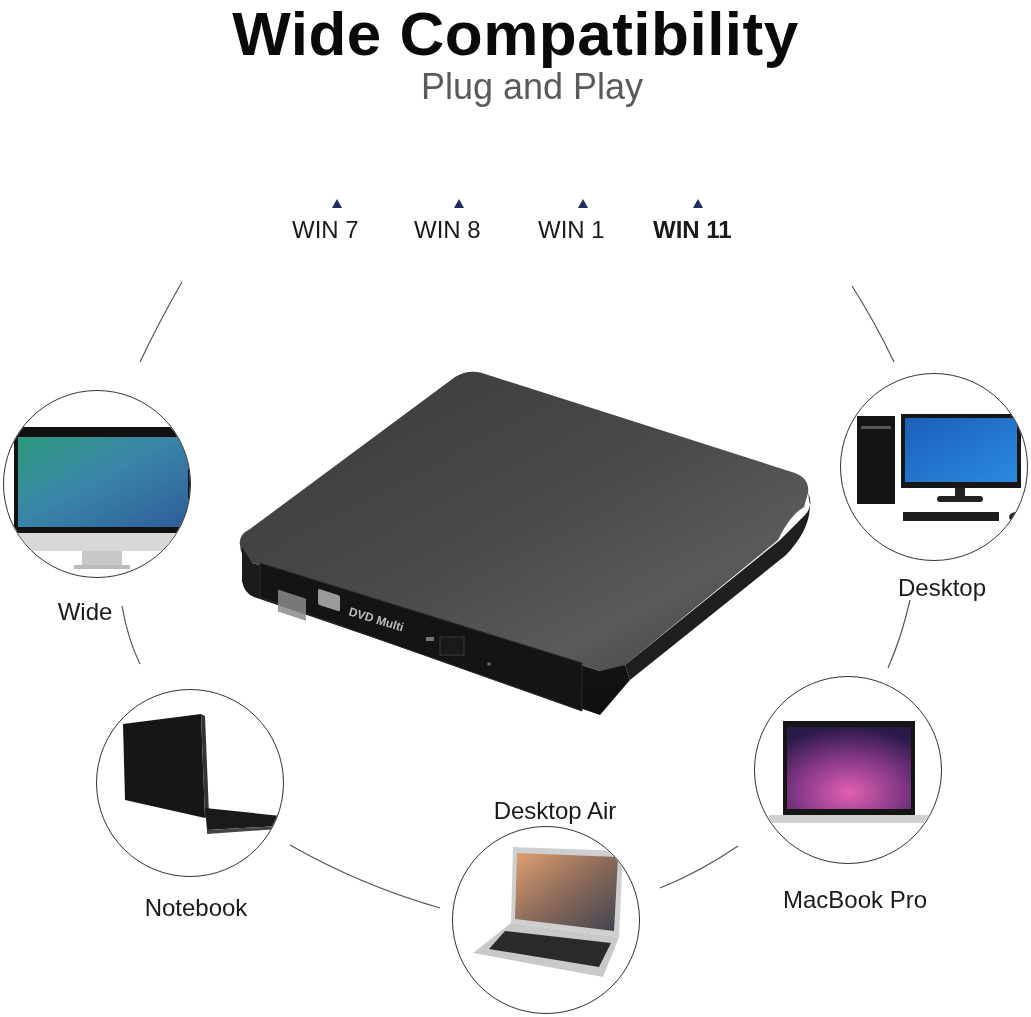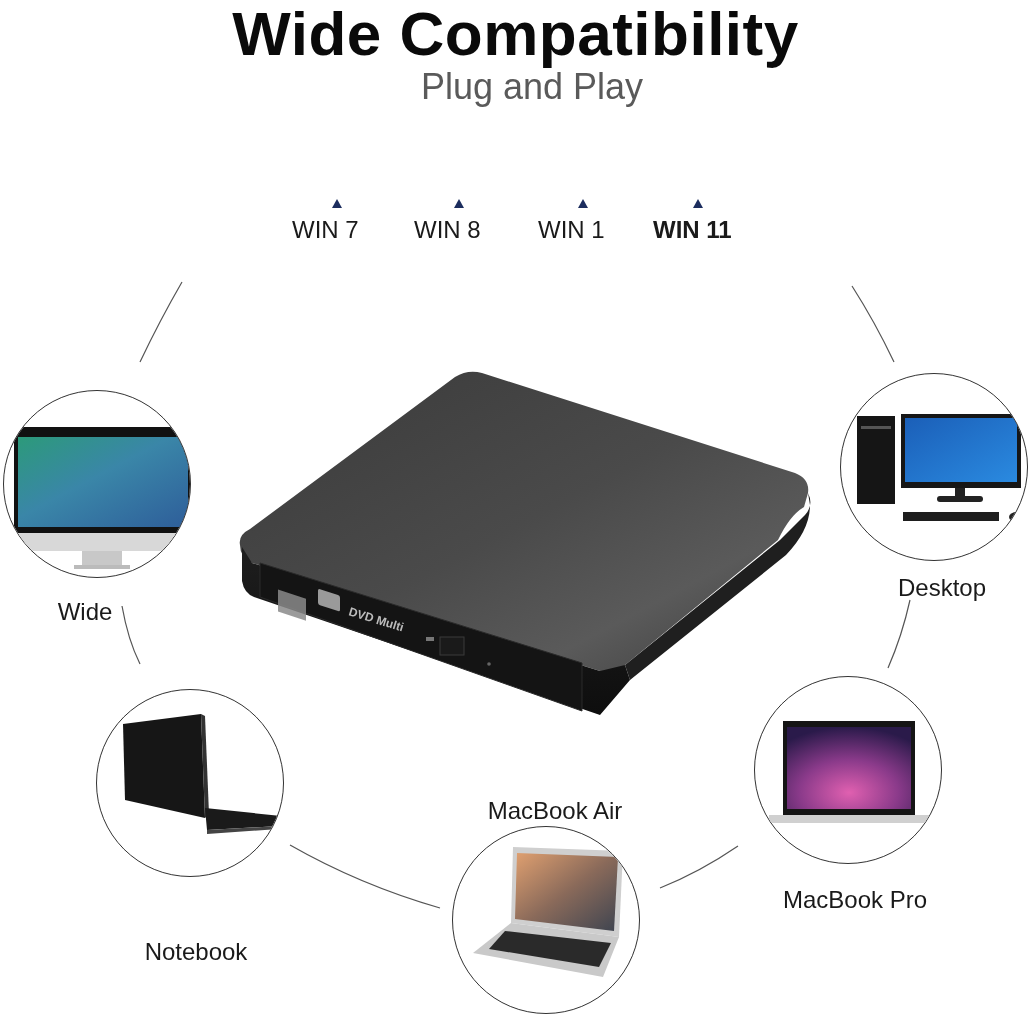--- a/index.html
+++ b/index.html
@@ -117,23 +117,23 @@
 <div class="abs label" style="left:880px;top:574px;width:124px;">Desktop</div>
 
 <div class="abs circle" style="left:96px;top:689px;width:186px;height:186px;">
   <svg width="186" height="186">
     <path d="M26,34 L104,24 L108,128 L28,110 Z" fill="#161616"></path>
     <path d="M104,24 L108,26 L112,124 L108,128 Z" fill="#333"></path>
     <path d="M108,118 L184,126 L182,136 L110,140 Z" fill="#1a1a1a"></path>
     <path d="M110,140 L182,136 L182,139 L110,144 Z" fill="#444"></path>
   </svg>
 </div>
-<div class="abs label" style="left:126px;top:894px;width:140px;margin-top:44px;">Notebook</div>
+<div class="abs label" style="left:126px;top:894px;width:140px;">Notebook</div>
 
-<div class="abs label" style="left:470px;top:797px;width:170px;">MacBook Air</div>
+<div class="abs label" style="left:470px;top:797px;width:170px;">Desktop Air</div>
 <div class="abs circle" style="left:452px;top:826px;width:186px;height:186px;">
   <svg width="186" height="186">
     <defs>
       <linearGradient id="airg" x1="0" y1="0" x2="1" y2="1">
         <stop offset="0" stop-color="#e0a070"></stop>
         <stop offset="0.5" stop-color="#8a6a5a"></stop>
         <stop offset="1" stop-color="#3e4450"></stop>
       </linearGradient>
     </defs>
     <path d="M60,20 L170,24 L166,110 L58,96 Z" fill="#cfcfcf"></path>

